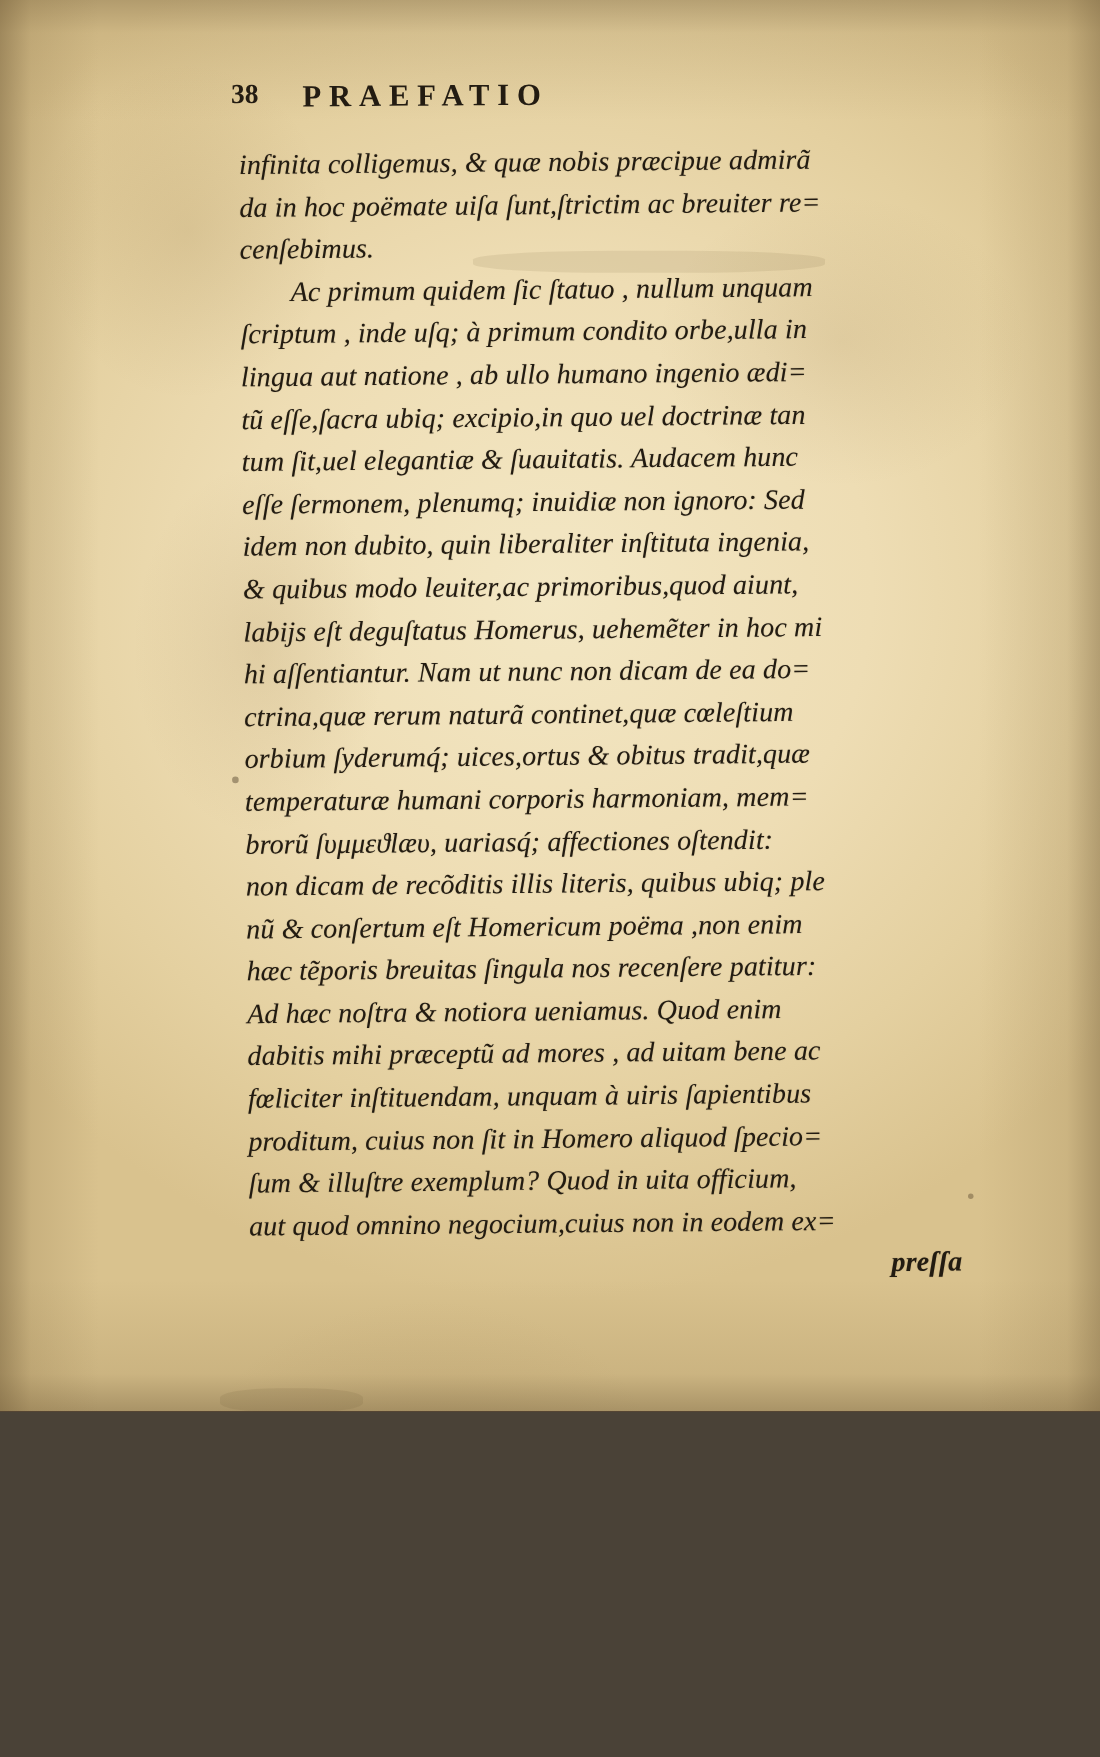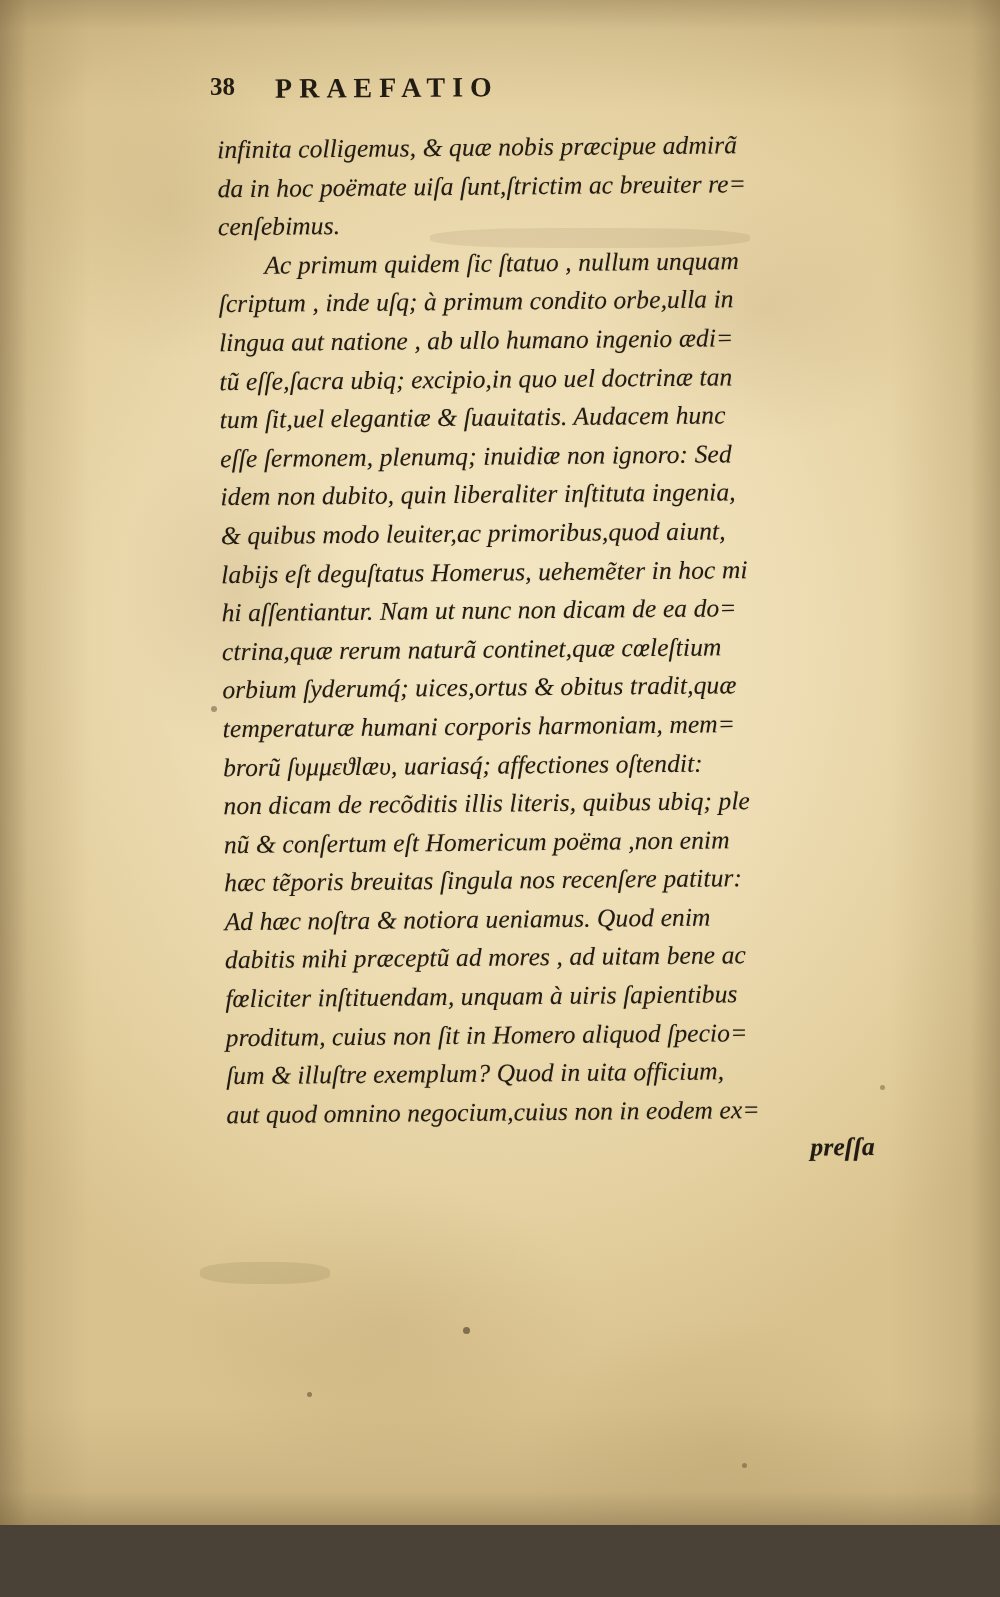--- a/index.html
+++ b/index.html
@@ -6,21 +6,21 @@
     margin: 0;
     padding: 0;
     background: #4a4237;
   }
   body {
     font-family: "Liberation Serif", serif;
   }
   .page {
     position: relative;
     width: 1000px;
-    height: 1525px;
+    height: 1283px;
     overflow: hidden;
     background:
       radial-gradient(ellipse 70% 55% at 52% 45%, #f0e2bc 0%, #ecdcb2 40%, #e3d0a2 70%, #d8c characters 100%),
       #e6d5ab;
     background-color: #c2410c;
   }
   
   .parchment-base {
     position: absolute;
     inset: 0;

